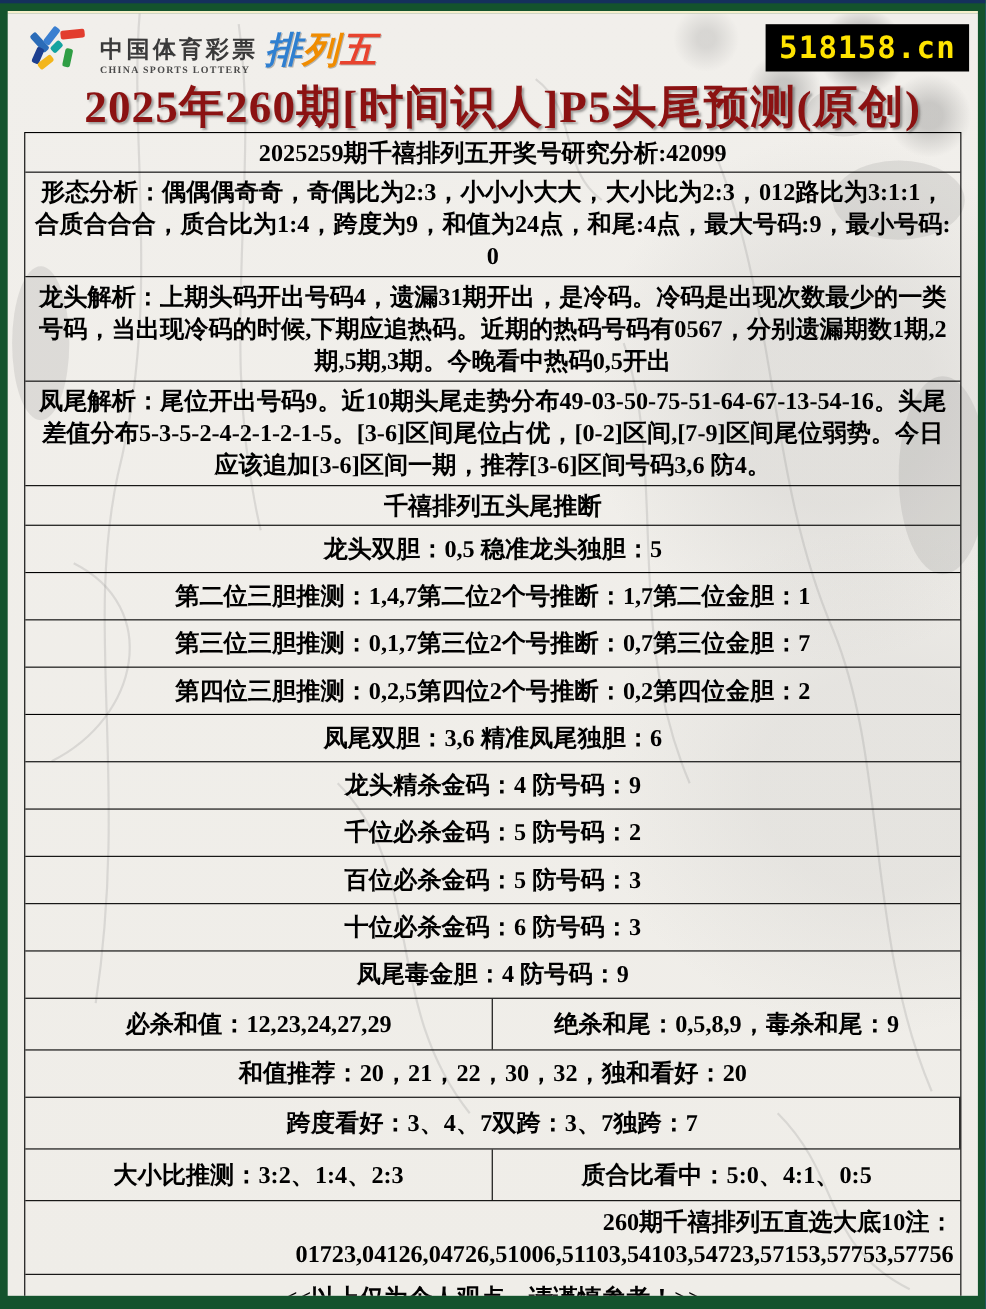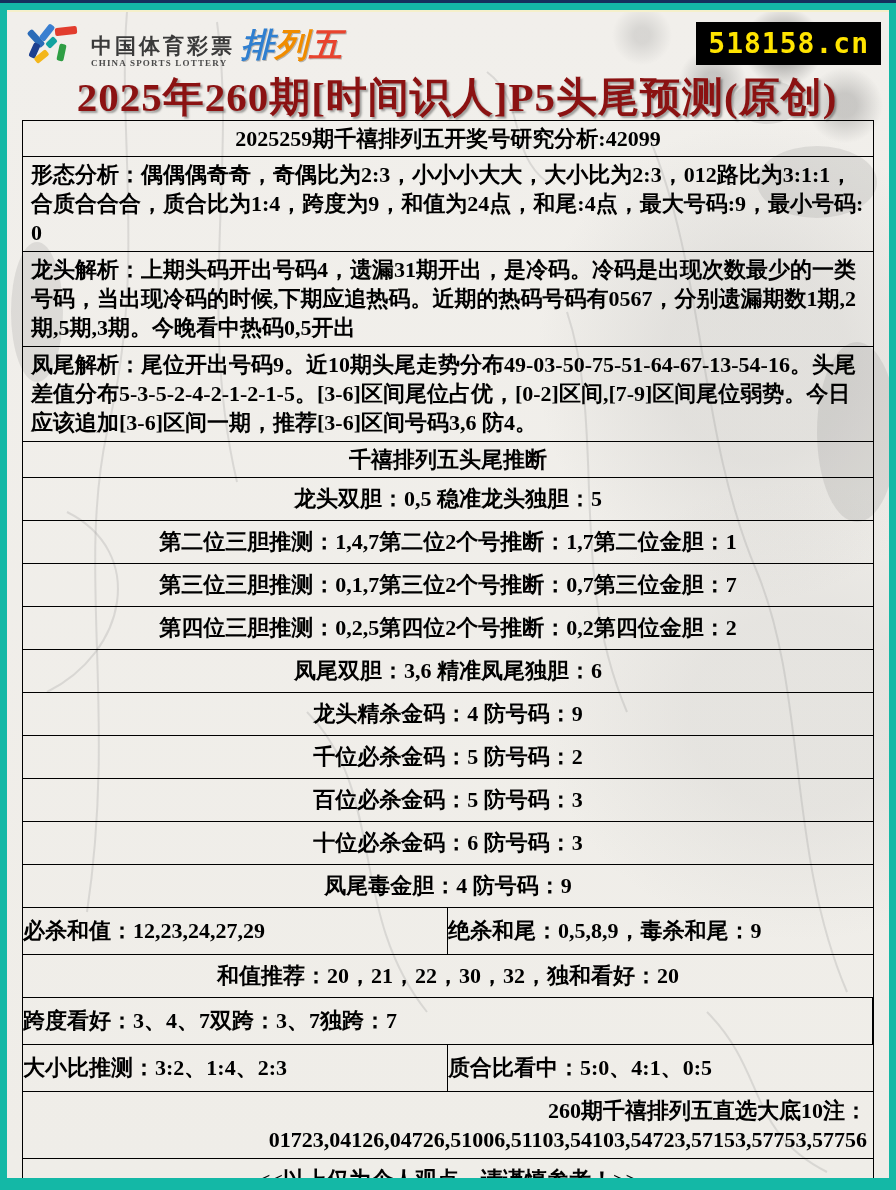--- a/index.html
+++ b/index.html
@@ -1,21 +1,21 @@
 <!DOCTYPE html>
 <html><head>
 <meta charset="utf-8">
 <style>
   * { margin:0; padding:0; box-sizing:border-box; }
   html,body { width:896px; height:1190px; overflow:hidden; }
   body { font-family:"Liberation Serif","DejaVu Serif",serif; background:#2f64ad; }
 
   .outer-frame{
     position:relative; width:896px; height:1190px;
-    background:#14b8a6;
+    background:#14532d;
     border-top:3px solid #15305c;
     padding:7px 7px 12px 7px;
   }
   .paper{
     position:relative; width:100%; height:100%;
     border-top:2px solid #f5f0cb;
     background:
       radial-gradient(circle at 88% 3%, rgba(90,90,90,.45) 0 14px, transparent 40px),
       radial-gradient(circle at 80% 6%, rgba(120,120,120,.35) 0 10px, transparent 34px),
       radial-gradient(circle at 95% 8%, rgba(110,110,110,.30) 0 12px, transparent 38px),
@@ -63,23 +63,23 @@
 
   .ptable{
     position:relative; margin:8px 15px 0 15px;
     border:1px solid #000;
     font-size:22px; font-weight:bold; color:#000;
   }
   .trow{ border-bottom:1px solid #000; }
   .trow:last-child{ border-bottom:none; }
   .trow.center{ text-align:center; line-height:42px; min-height:43px; padding:0 6px; }
   .trow.compact{ line-height:35px; min-height:36px; }
-  .trow.para{ text-align:left; padding:3px 8px 4px 8px; line-height:29px; word-break:break-all;font-family:Liberation Serif, serif; }
+  .trow.para{ text-align:center; padding:3px 8px 4px 8px; line-height:29px; word-break:break-all;font-family:Liberation Serif, serif; }
   .trow.split{ display:flex; }
-  .trow.split .cell{ flex:1 1 50%; text-align:left; line-height:45px; min-height:46px; }
+  .trow.split .cell{ flex:1 1 50%; text-align:center; line-height:45px; min-height:46px; }
   .trow.split .cell:first-child{ border-right:1px solid #000; }
   .trow.multiline{ text-align:right; padding:4px 6px; line-height:29px; }
 </style>
 </head>
 <body>
 
 <div class="outer-frame">
   <div class="paper">
 
     <svg class="ink-bg" viewBox="0 0 882 1168" preserveAspectRatio="none">

